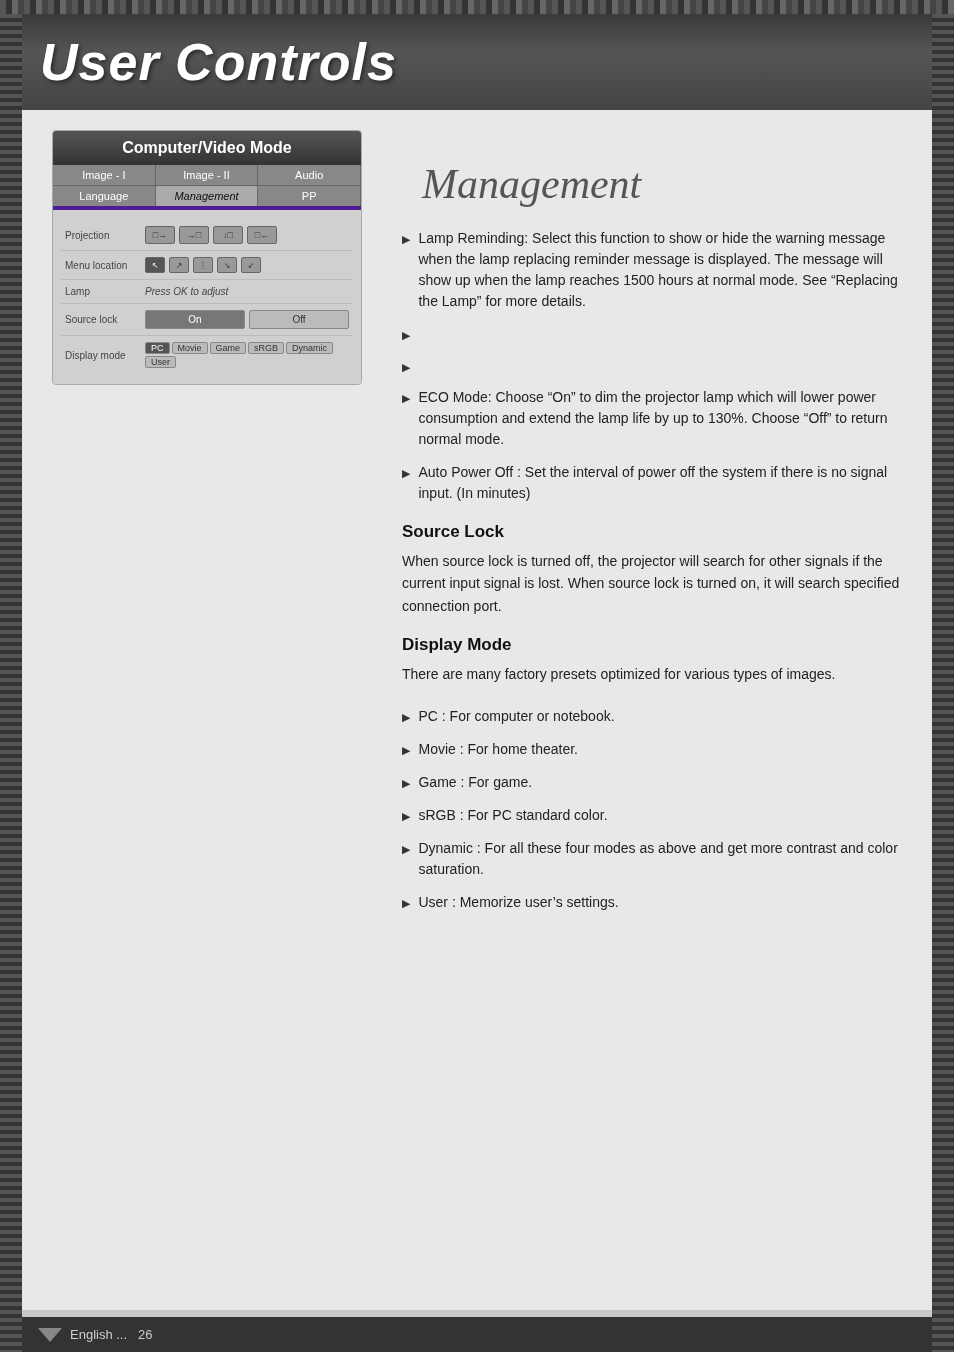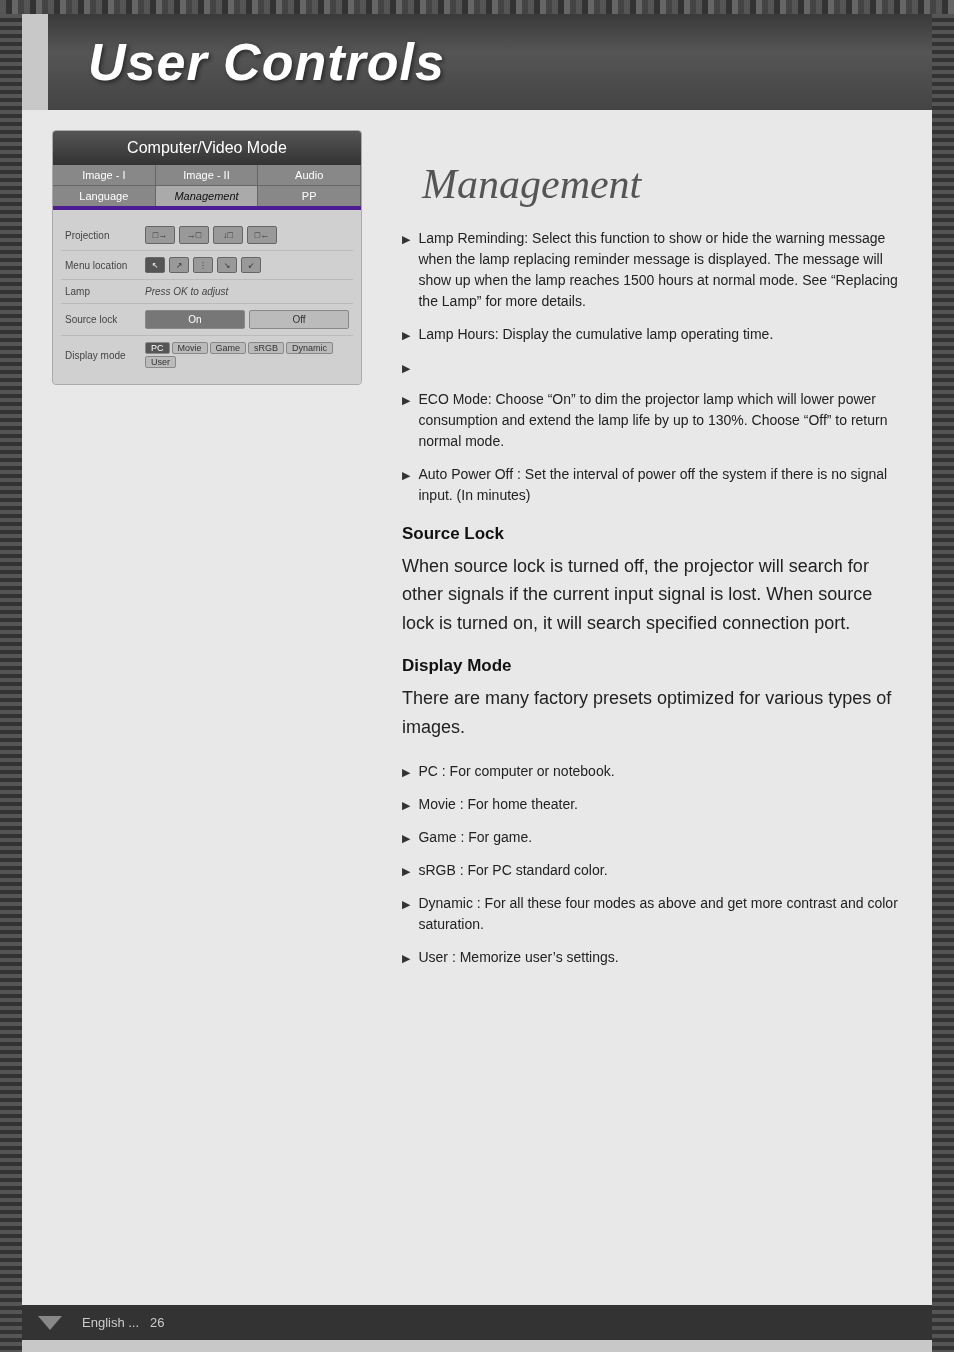--- a/index.html
+++ b/index.html
@@ -23,21 +23,20 @@
       );
       height: 14px;
       width: 100%;
     }
 
     
     .header {
       background: linear-gradient(180deg, #3a3a3a 0%, #555 40%, #444 100%);
       padding: 18px 30px 18px 40px;
       position: relative;
-      margin-left: 48px;
     }
 
     .header-title {
       font-family: Arial, sans-serif;
       font-style: italic;
       font-weight: bold;
       font-size: 52px;
       color: #ffffff;
       letter-spacing: 1px;
       text-shadow: 2px 2px 4px rgba(0,0,0,0.5);
@@ -95,21 +94,21 @@
       border: 1px solid #aaa;
       border-radius: 4px;
       overflow: hidden;
       width: 310px;
     }
 
     .cv-mode-title {
       background: linear-gradient(180deg, #555 0%, #333 100%);
       color: #ffffff;
       font-family: Arial, sans-serif;
-      font-weight: normal;
+      font-weight: bold;
       font-size: 16px;
       text-align: center;
       padding: 8px 10px;
     }
 
     
     .tabs-row {
       display: flex;
       background: #888;
       border-bottom: 1px solid #666;
@@ -306,40 +305,40 @@
     .section-heading {
       font-family: Arial, sans-serif;
       font-weight: bold;
       font-size: 17px;
       color: #111;
       margin: 18px 0 8px 0;
     }
 
     .section-text {
       font-family: Arial, sans-serif;
-      font-size: 18px;
+      font-size: 14px;
       color: #222;
       line-height: 1.6;
       margin-bottom: 10px;
     }
 
     
     .bottom-bar {
       position: absolute;
-      bottom: 12px;
+      bottom: 0;
       left: 22px;
       right: 22px;
       background: #333;
       color: #ccc;
       font-family: Arial, sans-serif;
       font-size: 13px;
       padding: 10px 16px;
       display: flex;
       align-items: center;
-      gap: 20px;
+      gap: 8px;
     }
 
     .bottom-arrow {
       width: 0;
       height: 0;
       border-left: 12px solid transparent;
       border-right: 12px solid transparent;
       border-top: 14px solid #888;
     }
   </style>
@@ -430,21 +429,20 @@
 
     <div class="management-heading">Management</div>
 
     <ul class="bullet-list">
       <li>
         <span class="bullet-arrow">▶</span>
         <span>Lamp Reminding: Select this function to show or hide the warning message when the lamp replacing reminder message is displayed. The message will show up when the lamp reaches 1500 hours at normal mode. See “Replacing the Lamp” for more details.</span>
       </li>
       <li>
         <span class="bullet-arrow">▶</span>
-        <span>Lamp Hours: Display the cumulative lamp operating time.</span>
       </li>
       <li>
         <span class="bullet-arrow">▶</span>
       </li>
       <li>
         <span class="bullet-arrow">▶</span>
         <span>ECO Mode: Choose “On” to dim the projector lamp which will lower power consumption and extend the lamp life by up to 130%. Choose “Off” to return normal mode.</span>
       </li>
       <li>
         <span class="bullet-arrow">▶</span>

